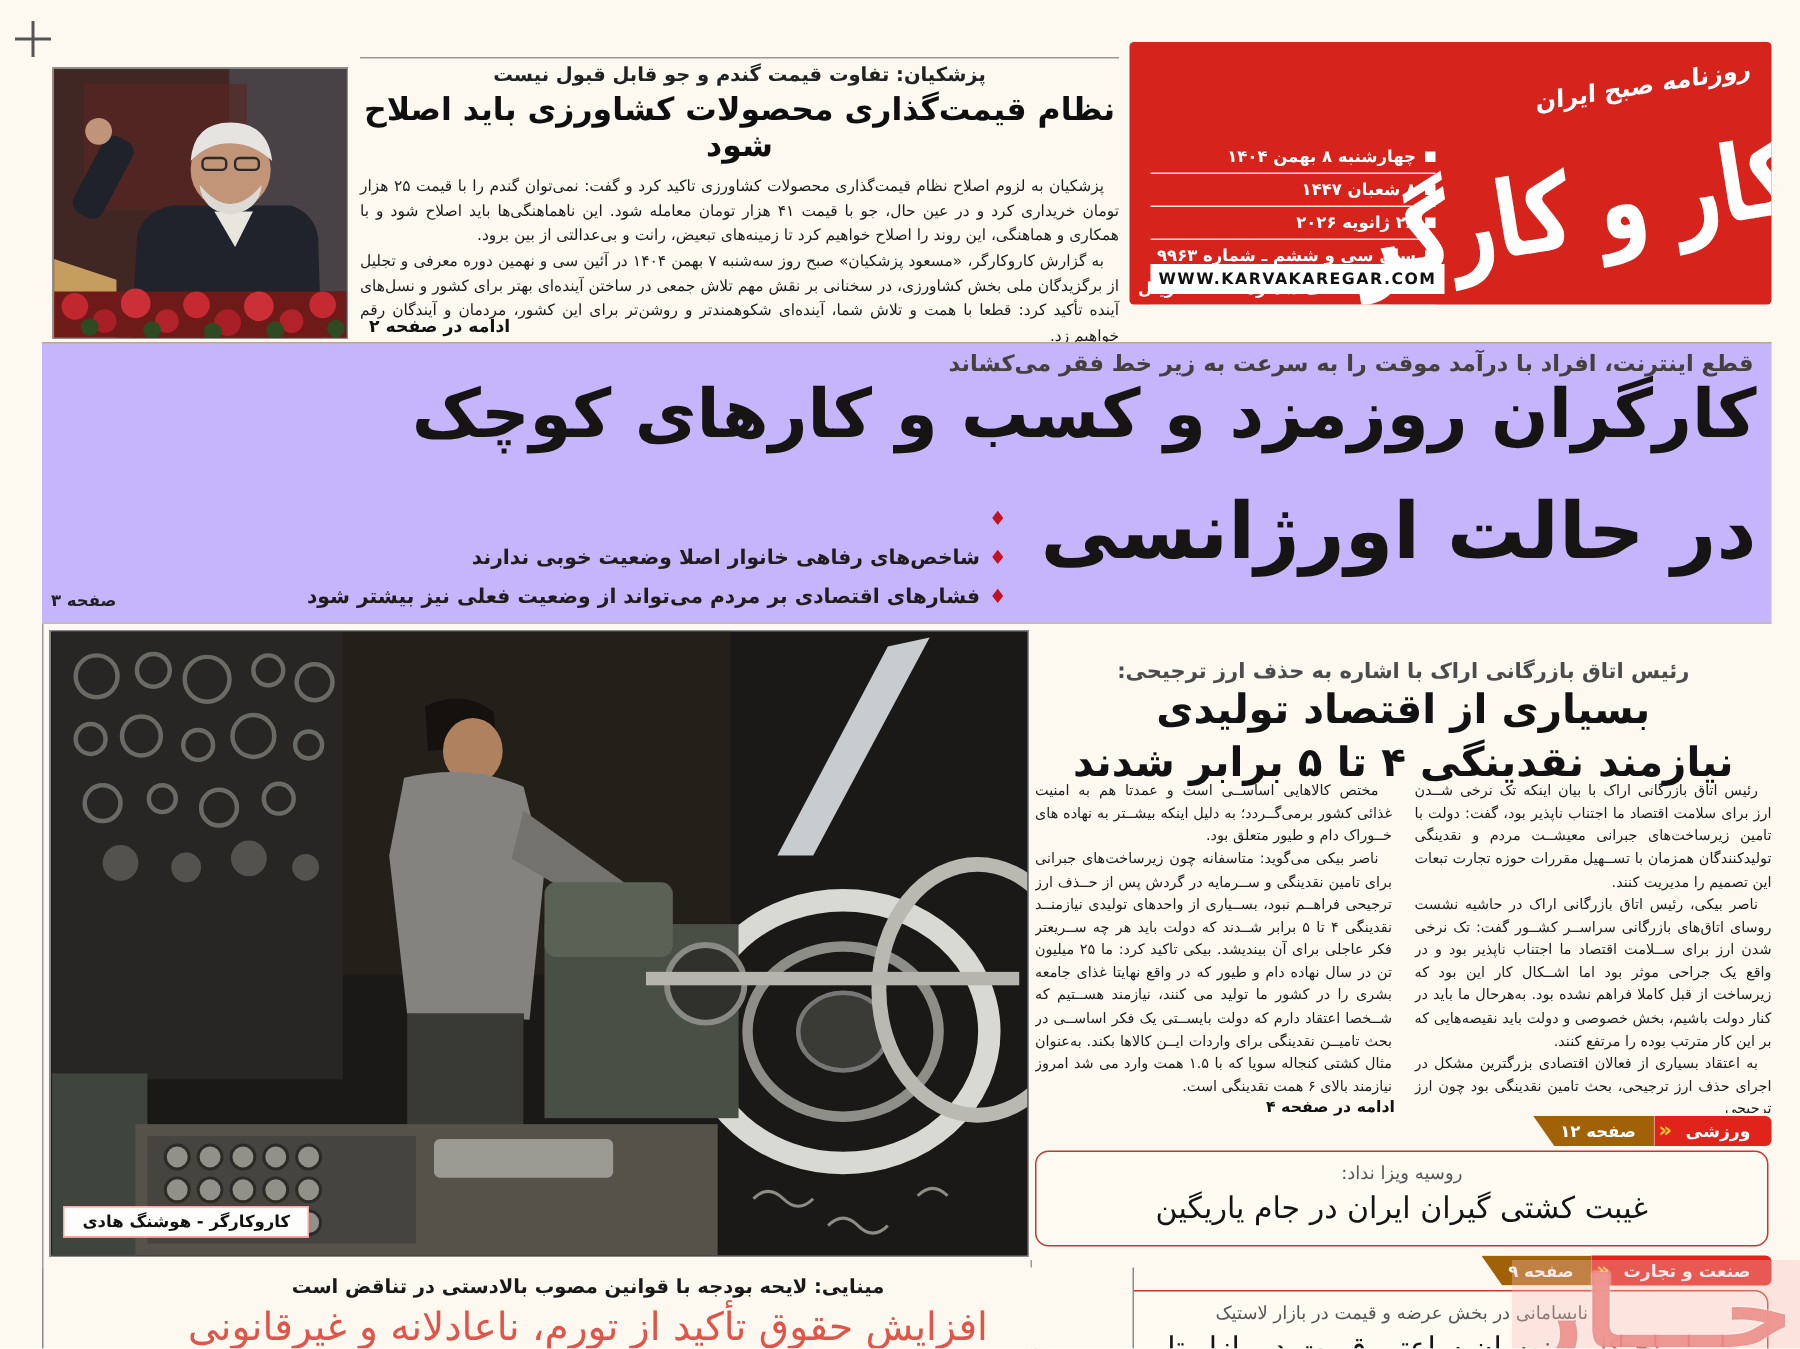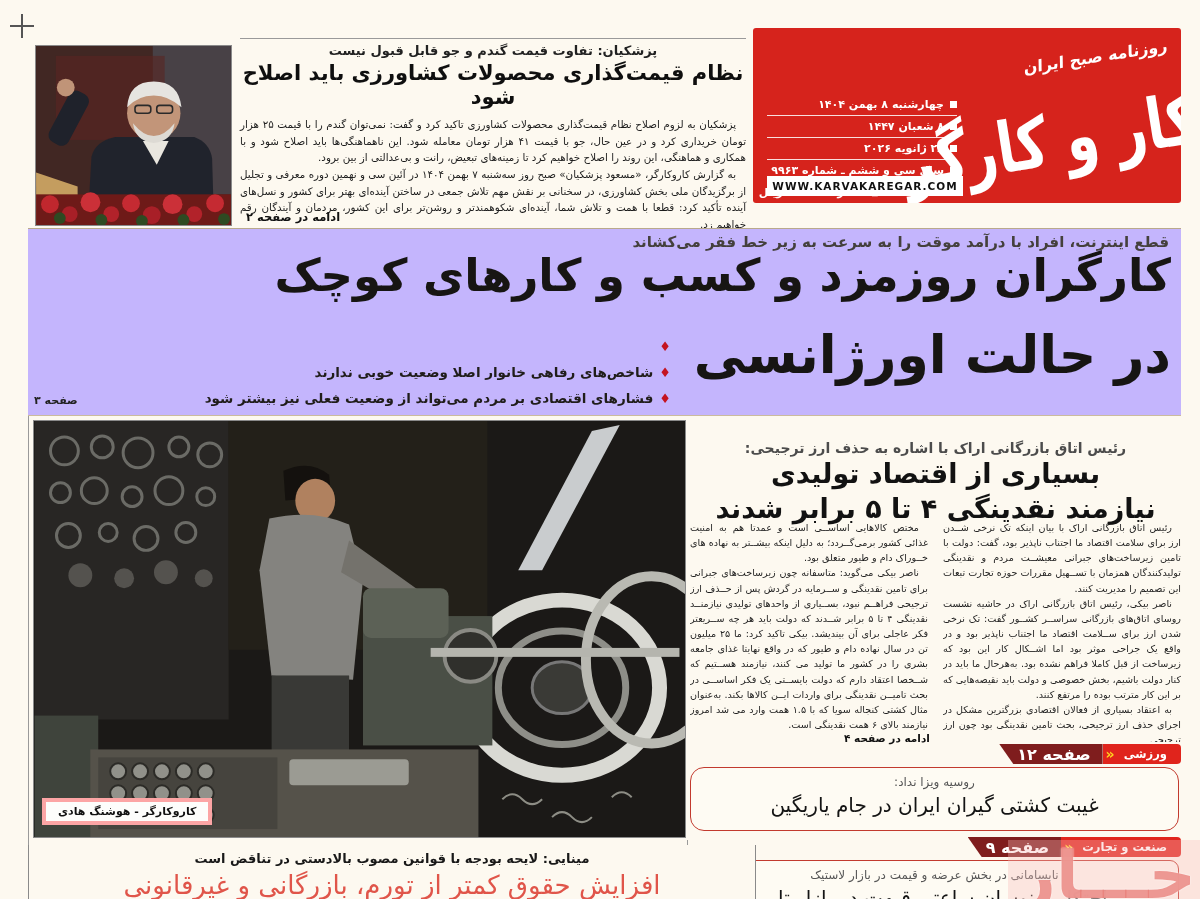--- a/index.html
+++ b/index.html
@@ -83,21 +83,21 @@
   .lead-pageref { position:absolute; left:6px; bottom:8px; font-size:11px; font-weight:bold; color:#222; }
 
   
   .worker-photo {
     position:absolute; left:33px; top:420px; width:653px; height:418px;
     border:1px solid #8a8a8a; background:#1b1917; overflow:hidden;
   }
   .worker-photo svg { display:block; width:100%; height:100%; }
   .photo-caption {
     position:absolute; left:8px; bottom:12px; background:#fdfdfb; color:#111;
-    font-size:11px; font-weight:bold; padding:3px 12px; border:4px solid #fca5a5;
+    font-size:11px; font-weight:bold; padding:3px 12px; border:1px solid #fca5a5;
   }
 
   
   .arak { position:absolute; left:690px; top:420px; width:491px; height:322px; }
   .arak .kicker { text-align:center; font-size:14px; color:#4c4c4c; font-weight:bold; margin-top:20px; }
   .arak .h { text-align:center; font-size:27px; font-weight:bold; color:#121212; line-height:1.3; }
   .arak .cols { position:absolute; left:0; top:100px; width:491px; height:222px; }
   .arak .col { position:absolute; top:0; width:238px; height:222px; font-size:9.6px; line-height:1.58; color:#1d1d1d; text-align:justify; overflow:hidden; }
   .arak .col p { text-indent:9px; }
   .arak .col-right { right:0; }
@@ -111,21 +111,21 @@
   }
   .bar-red {
     background:#e0241c; color:#fff; font-size:11.5px; font-weight:bold;
     display:flex; align-items:center; padding:0 14px 0 6px; border-radius:0 4px 4px 0;
   }
   .bar-chev {
     background:#e0241c; color:#ffd21e; font-weight:bold; font-size:14px;
     display:flex; align-items:center; padding:0 3px;
   }
   .bar-black {
-    background:#7f1d1d; color:#fff; font-size:16px; font-weight:bold;
+    background:#a16207; color:#fff; font-size:11px; font-weight:bold;
     display:flex; align-items:center; padding:0 12px 0 18px;
     clip-path:polygon(0 0, 100% 0, 100% 100%, 14px 100%);
   }
   .teaser-box {
     position:absolute; border:1.5px solid #c23a2e; border-radius:9px; background:#fefbf3;
   }
   .teaser-box .kicker { text-align:center; font-size:12px; color:#555; margin-top:7px; }
   .teaser-box .headline { text-align:center; font-size:20px; color:#141414; margin-top:4px; font-weight:500; }
 
   
@@ -355,35 +355,35 @@
       </div>
       <div class="continue">ادامه در صفحه ۴</div>
     </div>
   </div>
 
   <div class="section-bar" style="left:988px; top:744px; width:193px;">
     <div class="bar-red">ورزشی</div>
     <div class="bar-chev">«</div>
     <div class="bar-black">صفحه ۱۲</div>
   </div>
-  <div class="teaser-box" style="left:690px; top:767px; width:489px; height:64px;border-radius:14px;">
+  <div class="teaser-box" style="left:690px; top:767px; width:489px; height:64px;">
     <div class="kicker">روسیه ویزا نداد:</div>
     <div class="headline">غیبت کشتی گیران ایران در جام یاریگین</div>
   </div>
 
   <div class="section-bar" style="left:958px; top:837px; width:223px;">
     <div class="bar-red">صنعت و تجارت</div>
     <div class="bar-chev">«</div>
     <div class="bar-black">صفحه ۹</div>
   </div>
   <div class="teaser-box" style="left:690px; top:860px; width:489px; height:60px;">
     <div class="kicker">نابسامانی در بخش عرضه و قیمت در بازار لاستیک</div>
     <div class="headline">احتکار و نوسان ساعتی قیمت در بازار تایر</div>
   </div>
 
   <div class="budget">
     <div class="kicker">مینایی: لایحه بودجه با قوانین مصوب بالادستی در تناقض است</div>
-    <div class="headline">افزایش حقوق کمتر از تورم، بازرگانی و غیرقانونی</div>
+    <div class="headline">افزایش حقوق تأکید از تورم، ناعادلانه و غیرقانونی</div>
   </div>
 
   <div class="watermark">جـــار</div>
 
 </div>
 
 </body></html>

